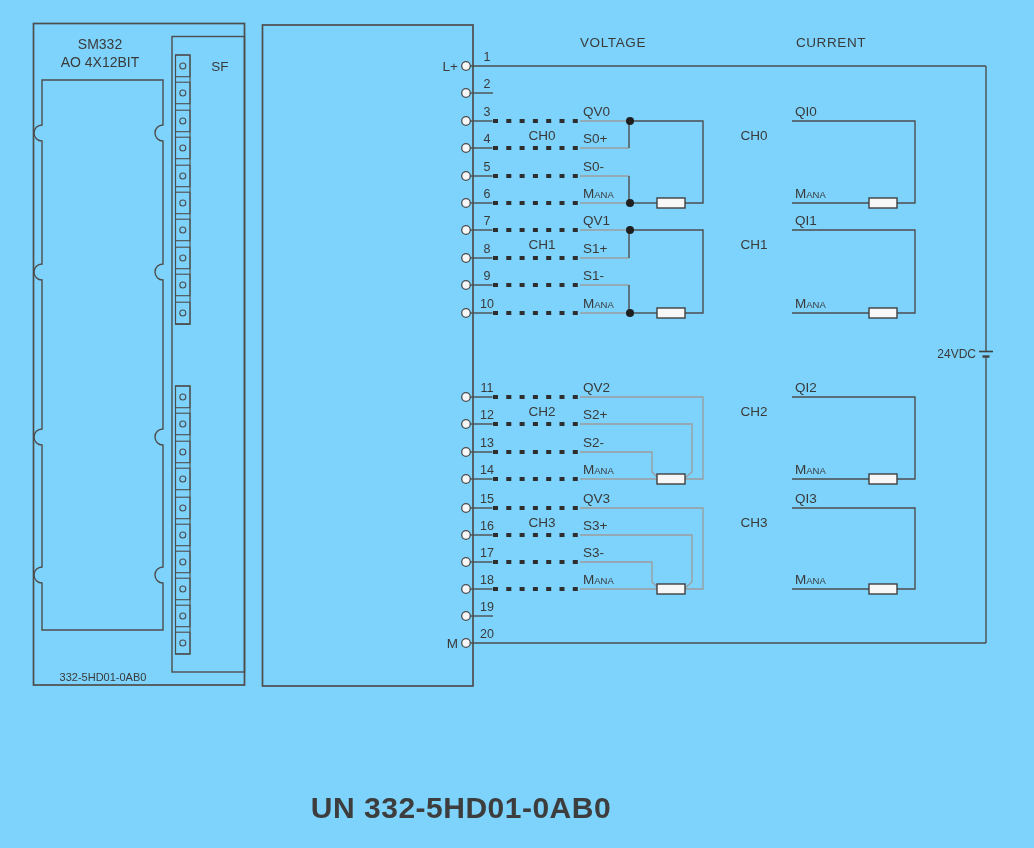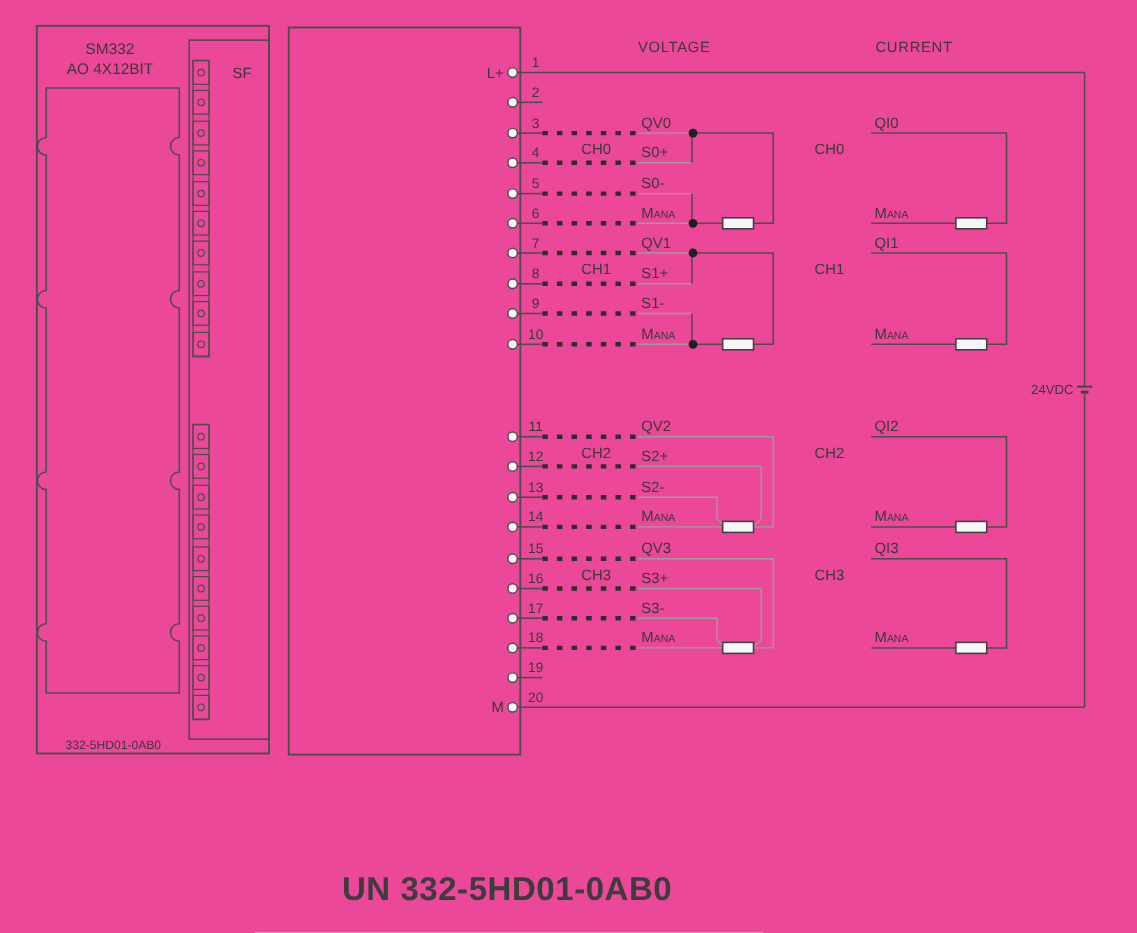--- a/index.html
+++ b/index.html
@@ -1,16 +1,16 @@
 <!DOCTYPE html>
 <html><head>
 <meta charset="utf-8">
 <style>
   html,body{margin:0;padding:0;background:#f7f7f7;}
-  #page{position:relative;width:1034px;height:848px;background:#ec4899;overflow:hidden;}
+  #page{position:relative;width:1034px;height:848px;background:#7dd3fc;overflow:hidden;}
   svg{position:absolute;left:0;top:0;}
   text{font-family:"Liberation Sans","DejaVu Sans",sans-serif;fill:#3a3a3a;}
   .fs11{font-size:11px}
   .fs12{font-size:12px}
   .fs125{font-size:12.5px}
   .fs13{font-size:13.5px}
   .fs14{font-size:14px}
   .hdr{font-size:13.5px;letter-spacing:.6px}
   .sm{font-size:9.5px}
   .cap{font-size:30px;font-weight:bold;letter-spacing:.5px;fill:#3d3d3d}

